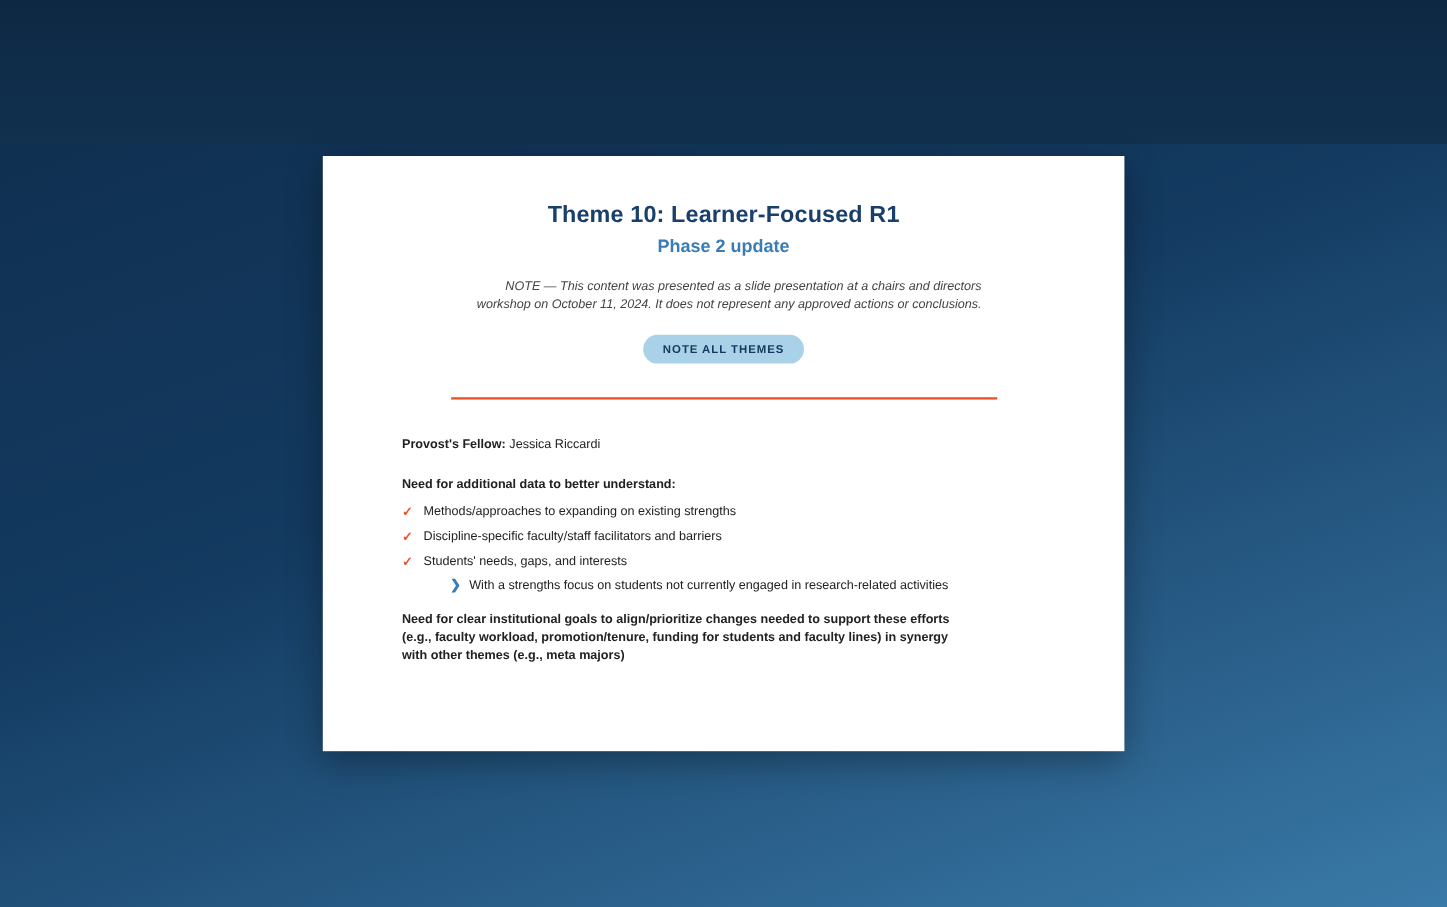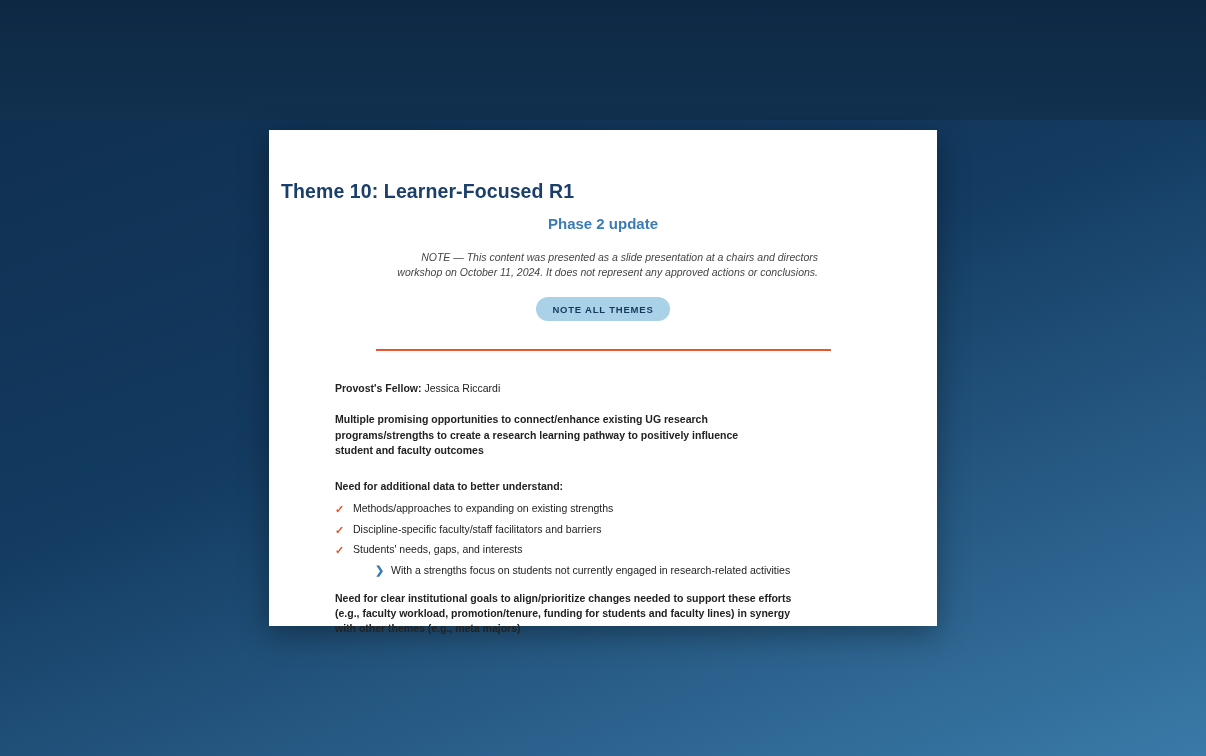--- a/index.html
+++ b/index.html
@@ -31,26 +31,26 @@
     width: 668px;
     height: 496px;
     background: #ffffff;
     box-shadow: 0 8px 28px rgba(0,0,0,0.35);
     box-sizing: border-box;
   }
   .card-inner {
     padding: 38px 0 0 0;
   }
   .title {
-    text-align: left;
+    text-align: center;
     color: #1b3f6b;
     font-size: 19.5px;
     font-weight: bold;
     letter-spacing: 0.1px;
-    margin: 12px;
+    margin: 0;
   }
   .subtitle {
     text-align: center;
     color: #3a7cb5;
     font-size: 15px;
     font-weight: bold;
     margin: 6px 0 0 0;
   }
   .note {
     text-align: right;
@@ -181,21 +181,20 @@
 
     <div class="divider"></div>
 
     <div class="body">
 
       <p class="fellow">
         <b>Provost's Fellow:</b>
         <span>Jessica Riccardi</span>
       </p>
 
-      <p class="lead">Multiple promising opportunities to connect/enhance existing UG research programs/strengths to create a research learning pathway to positively influence student and faculty outcomes</p>
 
       <p class="need-head">Need for additional data to better understand:</p>
 
       <ul class="checks">
         <li>
           <span class="check-icon">✓</span>
           <span>Methods/approaches to expanding on existing strengths</span>
         </li>
         <li>
           <span class="check-icon">✓</span>

